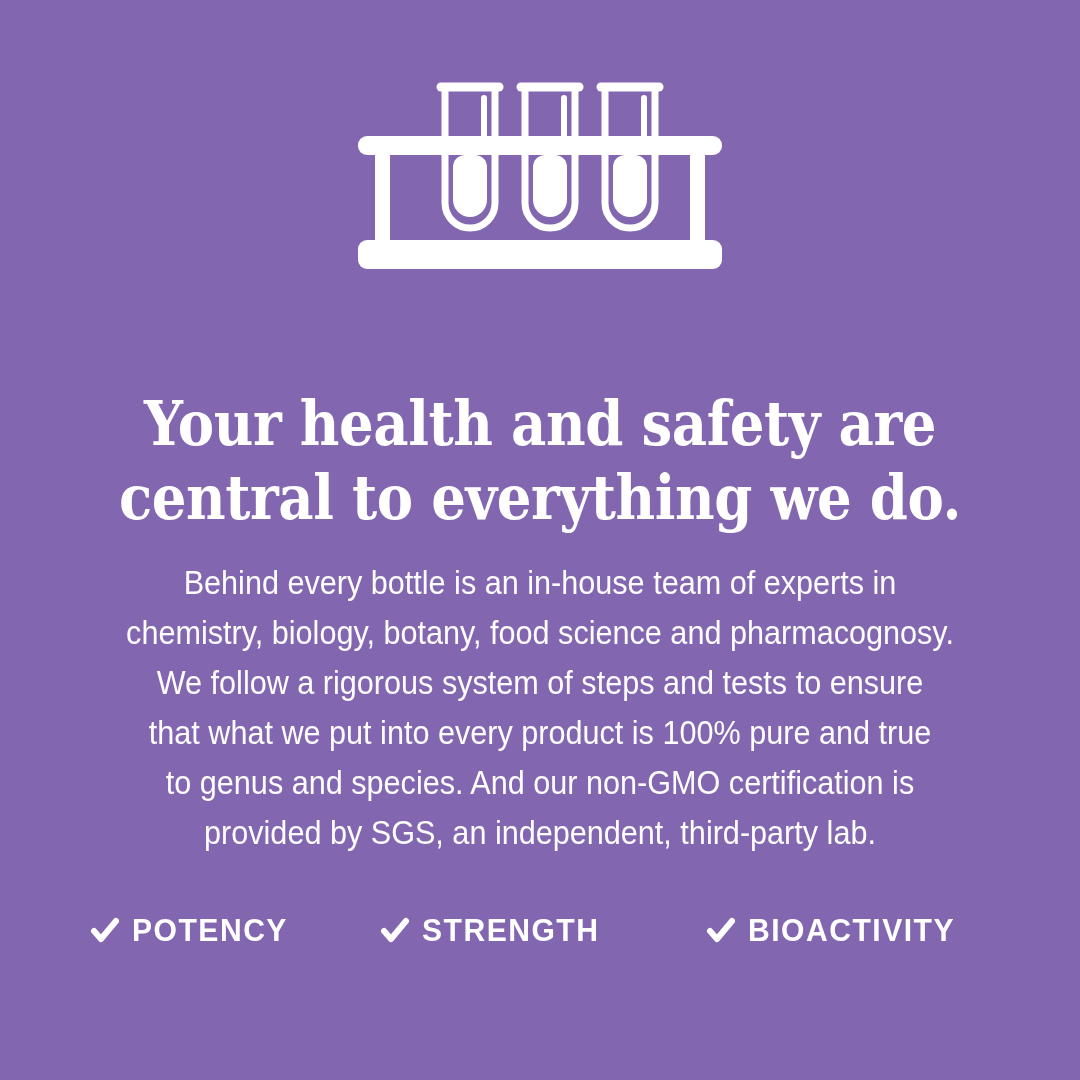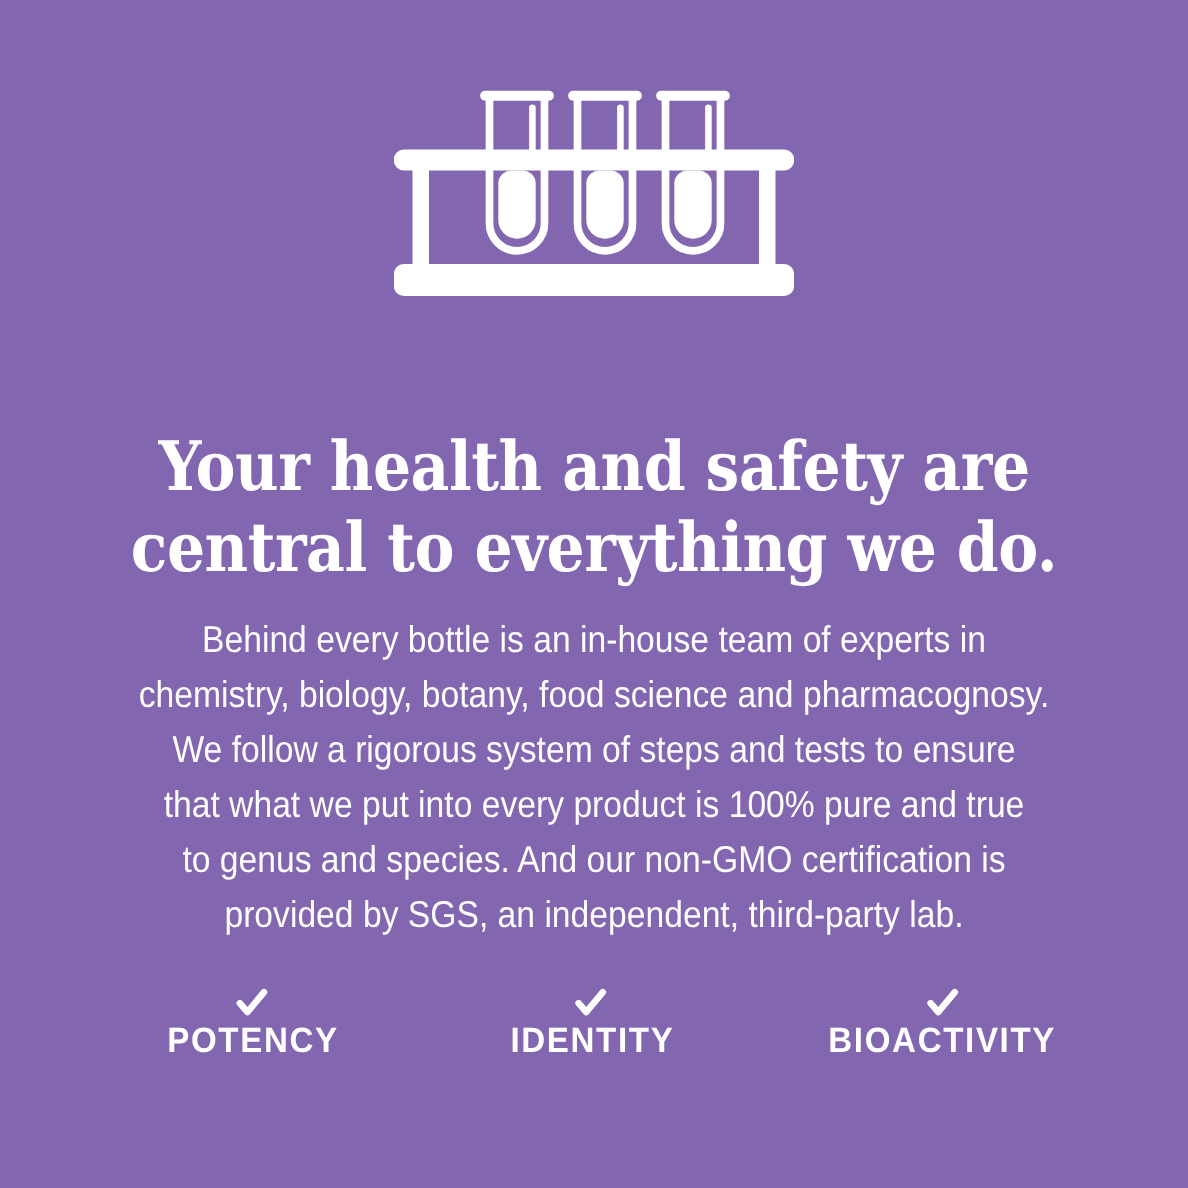--- a/index.html
+++ b/index.html
@@ -78,21 +78,20 @@
     width: 930px;
     display: grid;
     grid-template-columns: 290px 326px auto;
     grid-auto-rows: 65px;
     align-items: center;
   }
   .check-item {
     display: flex;
     align-items: center;
     white-space: nowrap;
-    flex-direction: column;
   }
   .check-mark {
     flex: 0 0 auto;
     width: 30px;
     height: 30px;
     margin-right: 12px;
     display: block;
   }
   .check-label {
     color: #ffffff;
@@ -165,28 +164,28 @@
 
   <div id="checklist">
 
     <div class="check-item">
       <svg class="check-mark" viewBox="0 0 30 30">
         <path d="M4,15 L11,23 L26,5" fill="none" stroke="#ffffff" stroke-width="6" stroke-linecap="round" stroke-linejoin="round"></path>
       </svg>
       <span class="check-label">POTENCY</span>
     </div>
 
-
-
     <div class="check-item">
       <svg class="check-mark" viewBox="0 0 30 30">
         <path d="M4,15 L11,23 L26,5" fill="none" stroke="#ffffff" stroke-width="6" stroke-linecap="round" stroke-linejoin="round"></path>
       </svg>
-      <span class="check-label">IDENTITY</span>
+      <span class="check-label">STRENGTH</span>
     </div>
+
+
 
     <div class="check-item">
       <svg class="check-mark" viewBox="0 0 30 30">
         <path d="M4,15 L11,23 L26,5" fill="none" stroke="#ffffff" stroke-width="6" stroke-linecap="round" stroke-linejoin="round"></path>
       </svg>
       <span class="check-label">BIOACTIVITY</span>
     </div>
 
 
   </div>

